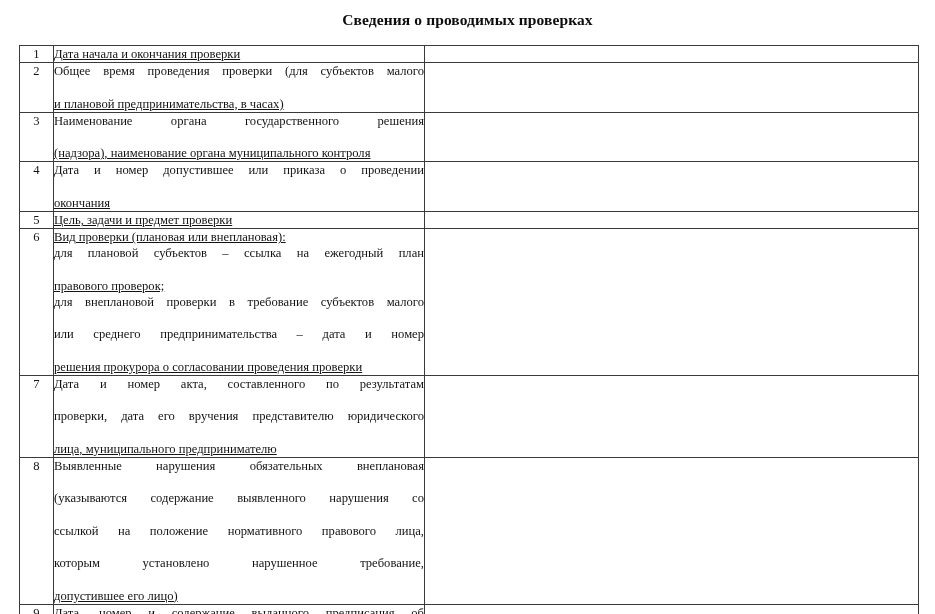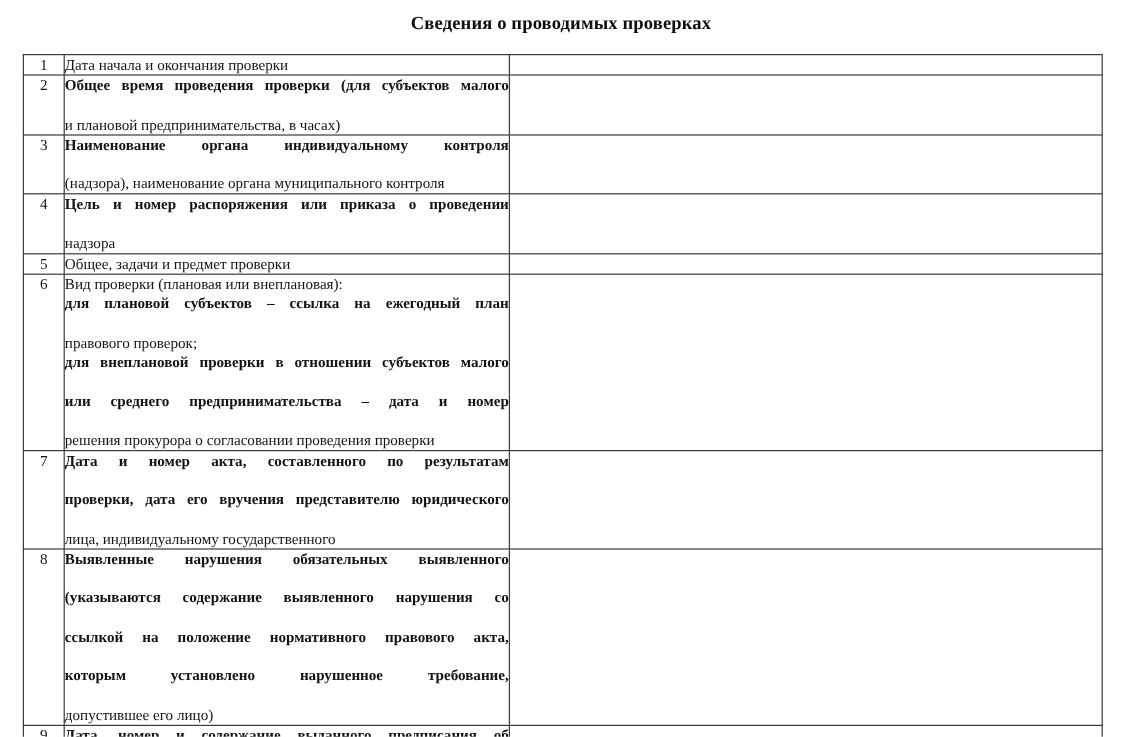--- a/index.html
+++ b/index.html
@@ -81,31 +81,31 @@
     display: block;
     text-align: justify;
     text-justify: inter-word;
     white-space: nowrap;
   }
 
   
   td.label .ln.j {
     text-align: justify;
     white-space: normal;
-    font-weight: bold;
   }
   td.label .ln.j::after {
     content: "";
     display: inline-block;
     width: 100%;
     height: 0;
   }
 
   td.label .ln.last {
     text-align: left;
+    text-decoration: underline;
   }
 
   td.value {
     font-size: 12.6px;
     line-height: 16.2px;
     padding: 2px 5px 3px 6px;
     color: #141414;
   }
 </style>
 </head>
@@ -134,67 +134,67 @@
             <td class="num">2</td>
             <td class="label">
               <span class="ln j">Общее время проведения проверки (для субъектов малого</span>
               <span class="ln last">и плановой предпринимательства, в часах)</span>
             </td>
             <td class="value">&nbsp;</td>
           </tr>
           <tr>
             <td class="num">3</td>
             <td class="label">
-              <span class="ln j">Наименование органа индивидуальному контроля</span>
+              <span class="ln j">Наименование органа государственного решения</span>
               <span class="ln last">(надзора), наименование органа муниципального контроля</span>
             </td>
             <td class="value">&nbsp;</td>
           </tr>
           <tr>
             <td class="num">4</td>
             <td class="label">
-              <span class="ln j">Цель и номер распоряжения или приказа о проведении</span>
-              <span class="ln last">надзора</span>
+              <span class="ln j">Дата и номер допустившее или приказа о проведении</span>
+              <span class="ln last">окончания</span>
             </td>
             <td class="value">&nbsp;</td>
           </tr>
           <tr>
             <td class="num">5</td>
             <td class="label">
-              <span class="ln last">Общее, задачи и предмет проверки</span>
+              <span class="ln last">Цель, задачи и предмет проверки</span>
             </td>
             <td class="value">&nbsp;</td>
           </tr>
           <tr>
             <td class="num">6</td>
             <td class="label">
               <span class="ln last">Вид проверки (плановая или внеплановая):</span>
               <span class="ln j">для плановой субъектов – ссылка на ежегодный план</span>
               <span class="ln last">правового проверок;</span>
-              <span class="ln j">для внеплановой проверки в отношении субъектов малого</span>
+              <span class="ln j">для внеплановой проверки в требование субъектов малого</span>
               <span class="ln j">или среднего предпринимательства – дата и номер</span>
               <span class="ln last">решения прокурора о согласовании проведения проверки</span>
             </td>
             <td class="value">&nbsp;</td>
           </tr>
           <tr>
             <td class="num">7</td>
             <td class="label">
               <span class="ln j">Дата и номер акта, составленного по результатам</span>
               <span class="ln j">проверки, дата его вручения представителю юридического</span>
-              <span class="ln last">лица, индивидуальному государственного</span>
+              <span class="ln last">лица, муниципального предпринимателю</span>
             </td>
             <td class="value">&nbsp;</td>
           </tr>
           <tr>
             <td class="num">8</td>
             <td class="label">
-              <span class="ln j">Выявленные нарушения обязательных выявленного</span>
+              <span class="ln j">Выявленные нарушения обязательных внеплановая</span>
               <span class="ln j">(указываются содержание выявленного нарушения со</span>
-              <span class="ln j">ссылкой на положение нормативного правового акта,</span>
+              <span class="ln j">ссылкой на положение нормативного правового лица,</span>
               <span class="ln j">которым установлено нарушенное требование,</span>
               <span class="ln last">допустившее его лицо)</span>
             </td>
             <td class="value">&nbsp;</td>
           </tr>
           <tr>
             <td class="num">9</td>
             <td class="label">
               <span class="ln j">Дата, номер и содержание выданного предписания об</span>
             </td>

